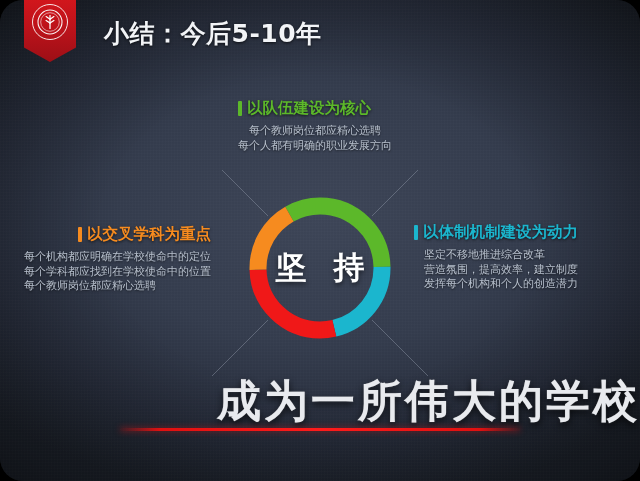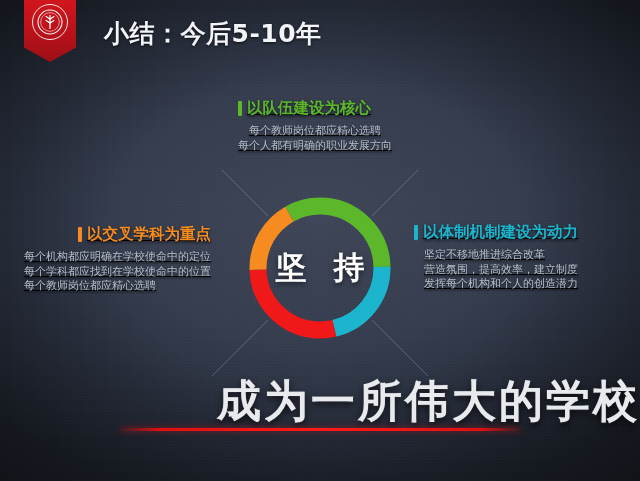--- a/index.html
+++ b/index.html
@@ -6,20 +6,21 @@
   body{
     font-family:"DejaVu Sans","Liberation Sans",sans-serif;
   }
   #slide{
     position:relative;
     width:640px;height:481px;
     overflow:hidden;
     background:
       radial-gradient(ellipse 70% 60% at 50% 45%, #3d4557 0%, #343c4d 45%, #252b39 78%, #1b2029 100%),
       #222730;
+    border-radius: 23px;
   }
   
   #vignette{
     position:absolute;inset:0;
     background:radial-gradient(ellipse 85% 80% at 50% 48%, rgba(0,0,0,0) 40%, rgba(0,0,0,.30) 78%, rgba(0,0,0,.62) 100%);
     pointer-events:none;
   }
   #noise{
     position:absolute;inset:0;
     background-image:
@@ -61,21 +62,21 @@
   #donut{position:absolute;inset:0;}
   #donut-center{
     position:absolute;left:0;top:0;width:148px;height:148px;
     display:flex;align-items:center;justify-content:center;
     font-size:31px;font-weight:bold;color:#ffffff;
     letter-spacing:8px;text-indent:8px;
     text-shadow:0 2px 5px rgba(0,0,0,.6);
   }
 
   
-  .block{position:absolute;text-decoration:underline;}
+  .block{position:absolute;}
   .bhead{
     display:flex;align-items:center;gap:5px;
     font-size:15.5px;font-weight:bold;white-space:nowrap;
     text-shadow:0 1px 3px rgba(0,0,0,.65);
   }
   .bar{display:inline-block;width:4px;height:15px;border-radius:1px;flex:none;}
   .blines{margin-top:5px;}
   .bline{
     font-size:11px;color:#b9c2cf;line-height:14.5px;white-space:nowrap;
     text-shadow:0 1px 2px rgba(0,0,0,.6);

